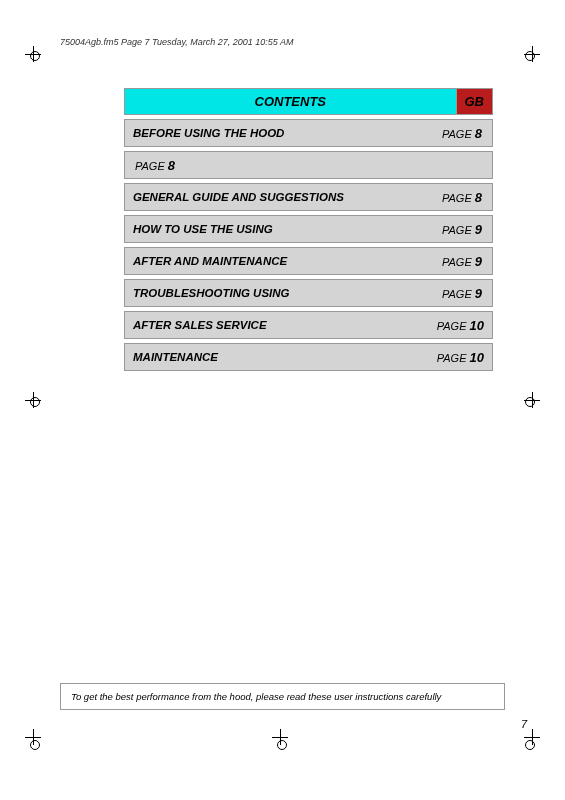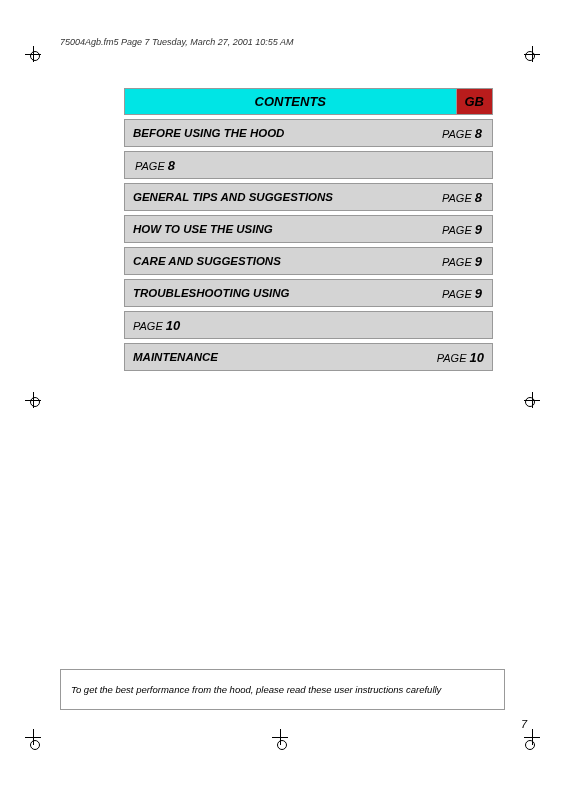--- a/index.html
+++ b/index.html
@@ -143,21 +143,21 @@
       font-weight: bold;
     }
 
     
     .footer-note {
       position: absolute;
       bottom: 90px;
       left: 60px;
       right: 60px;
       border: 1px solid #999;
-      padding: 14px 10px;
+      padding: 7px 10px;
       font-size: 9.5px;
       color: #000;
       font-family: Arial, Helvetica, sans-serif;
     }
 
     
     .page-number {
       position: absolute;
       bottom: 70px;
       right: 38px;
@@ -200,36 +200,37 @@
 
   <div id="toc-container">
       <div class="toc-row">
         <div class="toc-label">BEFORE USING THE HOOD</div>
         <div class="toc-page">PAGE <strong>8</strong></div>
       </div>
       <div class="toc-row">
         <div class="toc-page">PAGE <strong>8</strong></div>
       </div>
       <div class="toc-row">
-        <div class="toc-label">GENERAL TIPS AND SUGGESTIONS</div>
+        <div class="toc-label">GENERAL GUIDE AND SUGGESTIONS</div>
         <div class="toc-page">PAGE <strong>8</strong></div>
       </div>
       <div class="toc-row">
         <div class="toc-label">HOW TO USE THE USING</div>
         <div class="toc-page">PAGE <strong>9</strong></div>
       </div>
       <div class="toc-row">
-        <div class="toc-label">CARE AND SUGGESTIONS</div>
+        <div class="toc-label">AFTER AND MAINTENANCE</div>
         <div class="toc-page">PAGE <strong>9</strong></div>
       </div>
       <div class="toc-row">
         <div class="toc-label">TROUBLESHOOTING USING</div>
         <div class="toc-page">PAGE <strong>9</strong></div>
       </div>
       <div class="toc-row">
+        <div class="toc-label">AFTER SALES SERVICE</div>
         <div class="toc-page">PAGE <strong>10</strong></div>
       </div>
       <div class="toc-row">
         <div class="toc-label">MAINTENANCE</div>
         <div class="toc-page">PAGE <strong>10</strong></div>
       </div>
     </div>
 
 </div>
 

